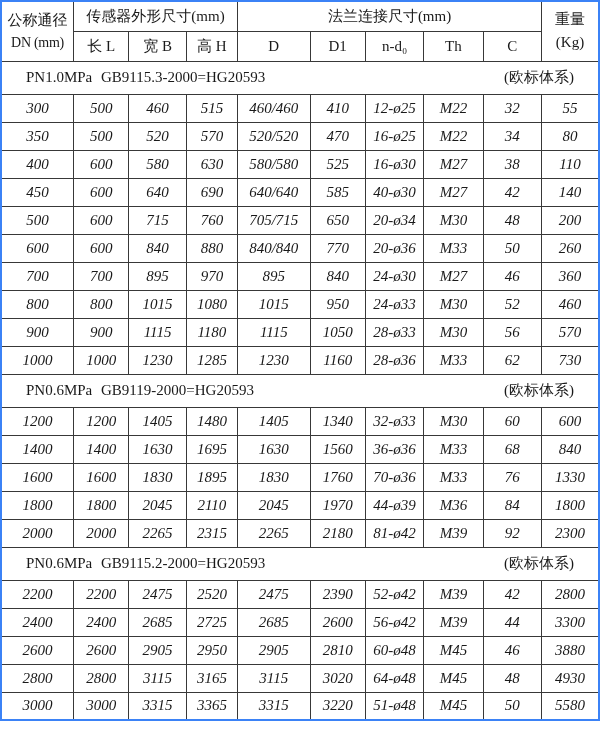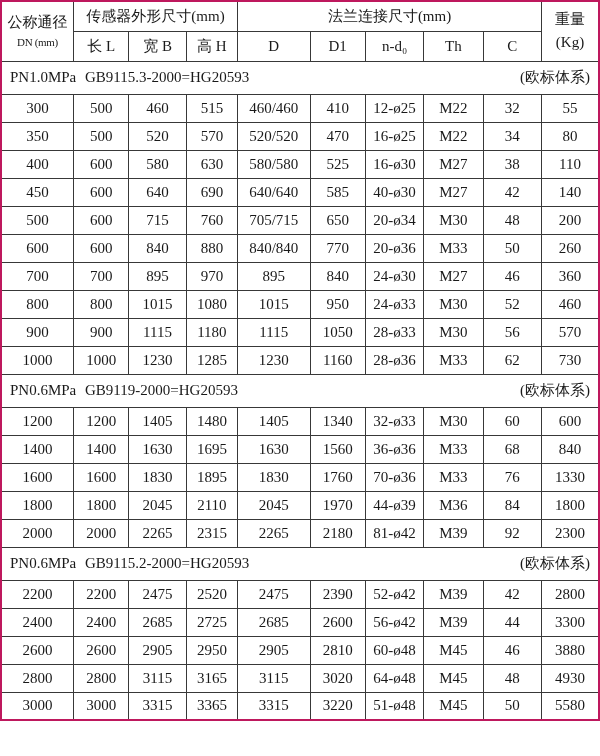--- a/index.html
+++ b/index.html
@@ -8,47 +8,47 @@
     background: #ffffff;
     width: 600px;
     height: 756px;
     font-family: "Liberation Serif", "DejaVu Serif", serif;
   }
   #spec-table {
     width: 600px;
     height: 540px;
     border-collapse: collapse;
     table-layout: fixed;
-    border: 2px solid #be185d;
+    border: 2px solid #3b82f6;
   }
   #spec-table th,
   #spec-table td {
     border: 1px solid #383838;
     text-align: center;
     vertical-align: middle;
     color: #191919;
     font-size: 15px;
     font-weight: normal;
     padding: 0;
     overflow: hidden;
     white-space: nowrap;
   }
   thead tr { height: 30px; }
-  tr.data-row { height: 28px; }
+  tr.data-row { height: 28px; font-style: italic; }
   tr.section-row { height: 33px; }
   tr.section-row td {
     border-top: 2px solid #262626;
     border-bottom: 2px solid #262626;
   }
   .two-line div { line-height: 1.55; }
-  .dn-sub { font-size: 11px; letter-spacing: -0.3px; }
+  .dn-sub { font-size: 14px; letter-spacing: -0.3px; }
   .section-flex {
     display: flex;
     align-items: center;
-    padding: 0 8px;
+    padding: 0 24px;
   }
   .sec-pn  { width: 75px; text-align: left; flex: 0 0 auto; }
   .sec-std { text-align: left; flex: 0 0 auto; }
   .sec-note { margin-left: auto; }
 </style>
 </head>
 <body>
 
 <table id="spec-table">
   <colgroup>

